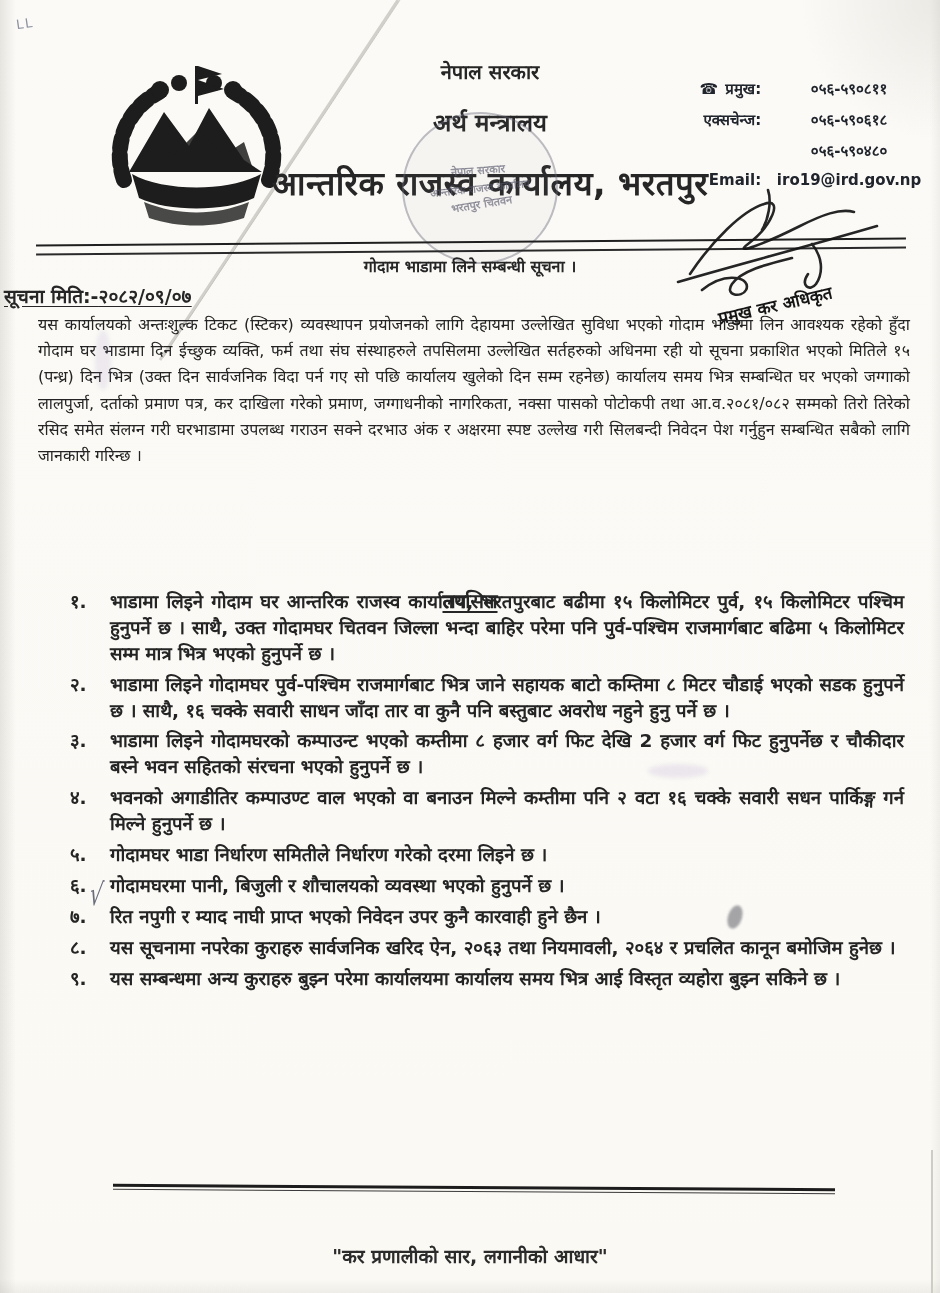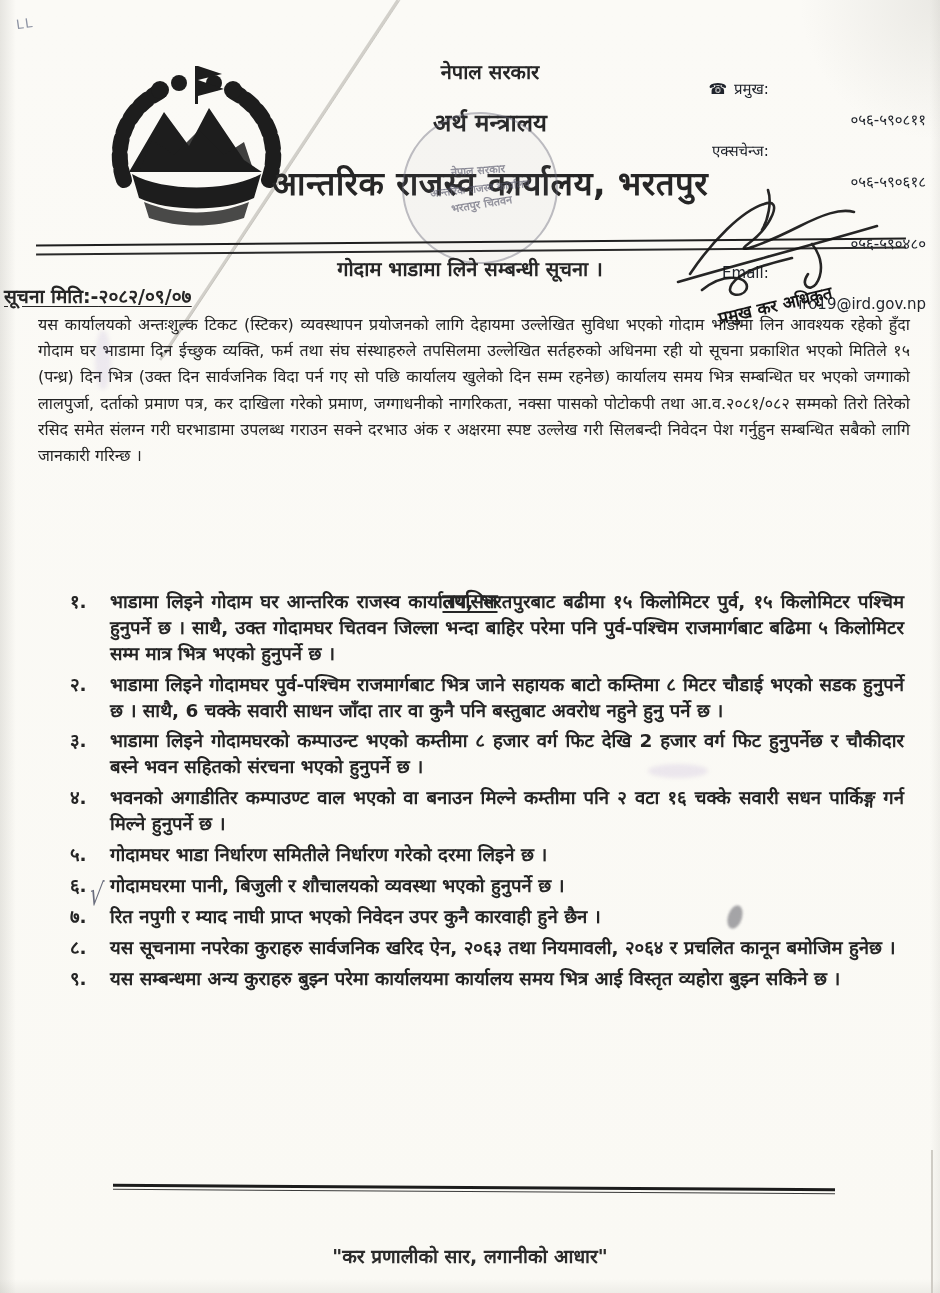--- a/index.html
+++ b/index.html
@@ -27,25 +27,25 @@
 
   
   .hdr-center{position:absolute;left:200px;top:58px;width:580px;text-align:center;}
   .hdr-l1{font-size:20px;font-weight:600;}
   .hdr-l2{font-size:24px;font-weight:700;margin-top:20px;}
   .hdr-l3{font-size:24px;font-weight:700;margin-top:12px;}
   .hdr-l4{font-size:33px;font-weight:800;margin-top:22px;letter-spacing:.5px;white-space:nowrap;}
 
   .contact{
     position:absolute;right:14px;top:78px;width:236px;
-    font-size:15px;font-weight:400;color:#20242c;
+    font-size:15px;font-weight:700;color:#20242c;
     display:grid;grid-template-columns:auto auto;column-gap:8px;row-gap:4px;gap:11px;
   }
   .contact .lbl{text-align:right;white-space:nowrap;}
-  .contact .val{text-align:right;white-space:nowrap;margin-top:31px;}
+  .contact .val{text-align:center;white-space:nowrap;}
   .phone-glyph{font-size:15px;margin-right:2px;}
 
   
   .stamp{
     position:absolute;left:402px;top:112px;width:152px;height:148px;
     border:2px solid rgba(100,100,118,.40);border-radius:50%;
     display:flex;flex-direction:column;align-items:center;justify-content:center;
     color:rgba(85,85,105,.62);transform:rotate(-7deg);
     font-size:11px;font-weight:600;line-height:1.6;text-align:center;
     background:rgba(130,130,150,.05);
@@ -61,21 +61,21 @@
   }
 
   .sig-wrap{position:absolute;left:672px;top:186px;width:220px;height:112px;}
   .sig-title{
     position:absolute;left:716px;top:284px;width:200px;
     font-size:17px;font-weight:700;color:#161616;
     transform:rotate(-13deg);white-space:nowrap;
   }
 
   .subject{position:absolute;left:0;top:255px;width:940px;text-align:center;
-    font-size:20px;font-weight:600;}
+    font-size:16px;font-weight:600;}
   .date-line{position:absolute;left:4px;top:283px;width:940px;text-align:left;
     font-size:19px;font-weight:700;}
   .date-line span{text-decoration:underline;text-underline-offset:3px;}
 
   .body-par{
     position:absolute;left:38px;top:312px;width:872px;
     font-size:16px;line-height:1.64;text-align:justify;color:#242424;
   }
 
   .tapasil{position:absolute;left:0;top:587px;width:940px;text-align:center;
@@ -191,21 +191,21 @@
 
   <div class="tapasil"><span>तपसिल</span></div>
 
   <div class="cond-list">
     <div class="cond-item">
       <span class="num">१.</span>
       <span class="txt">भाडामा लिइने गोदाम घर आन्तरिक राजस्व कार्यालय, भरतपुरबाट बढीमा १५ किलोमिटर पुर्व, १५ किलोमिटर पश्चिम हुनुपर्ने छ । साथै, उक्त गोदामघर चितवन जिल्ला भन्दा बाहिर परेमा पनि पुर्व-पश्चिम राजमार्गबाट बढिमा ५ किलोमिटर सम्म मात्र भित्र भएको हुनुपर्ने छ ।</span>
     </div>
     <div class="cond-item">
       <span class="num">२.</span>
-      <span class="txt">भाडामा लिइने गोदामघर पुर्व-पश्चिम राजमार्गबाट भित्र जाने सहायक बाटो कम्तिमा ८ मिटर चौडाई भएको सडक हुनुपर्ने छ । साथै, 6 चक्के सवारी साधन जाँदा तार वा कुनै पनि बस्तुबाट अवरोध नहुने हुनु पर्ने छ ।</span>
+      <span class="txt">भाडामा लिइने गोदामघर पुर्व-पश्चिम राजमार्गबाट भित्र जाने सहायक बाटो कम्तिमा ८ मिटर चौडाई भएको सडक हुनुपर्ने छ । साथै, १६ चक्के सवारी साधन जाँदा तार वा कुनै पनि बस्तुबाट अवरोध नहुने हुनु पर्ने छ ।</span>
     </div>
     <div class="cond-item">
       <span class="num">३.</span>
       <span class="txt">भाडामा लिइने गोदामघरको कम्पाउन्ट भएको कम्तीमा ८ हजार वर्ग फिट देखि 2 हजार वर्ग फिट हुनुपर्नेछ र चौकीदार बस्ने भवन सहितको संरचना भएको हुनुपर्ने छ ।</span>
     </div>
     <div class="cond-item">
       <span class="num">४.</span>
       <span class="txt">भवनको अगाडीतिर कम्पाउण्ट वाल भएको वा बनाउन मिल्ने कम्तीमा पनि २ वटा १६ चक्के सवारी सधन पार्किङ्ग गर्न मिल्ने हुनुपर्ने छ ।</span>
     </div>
     <div class="cond-item">

